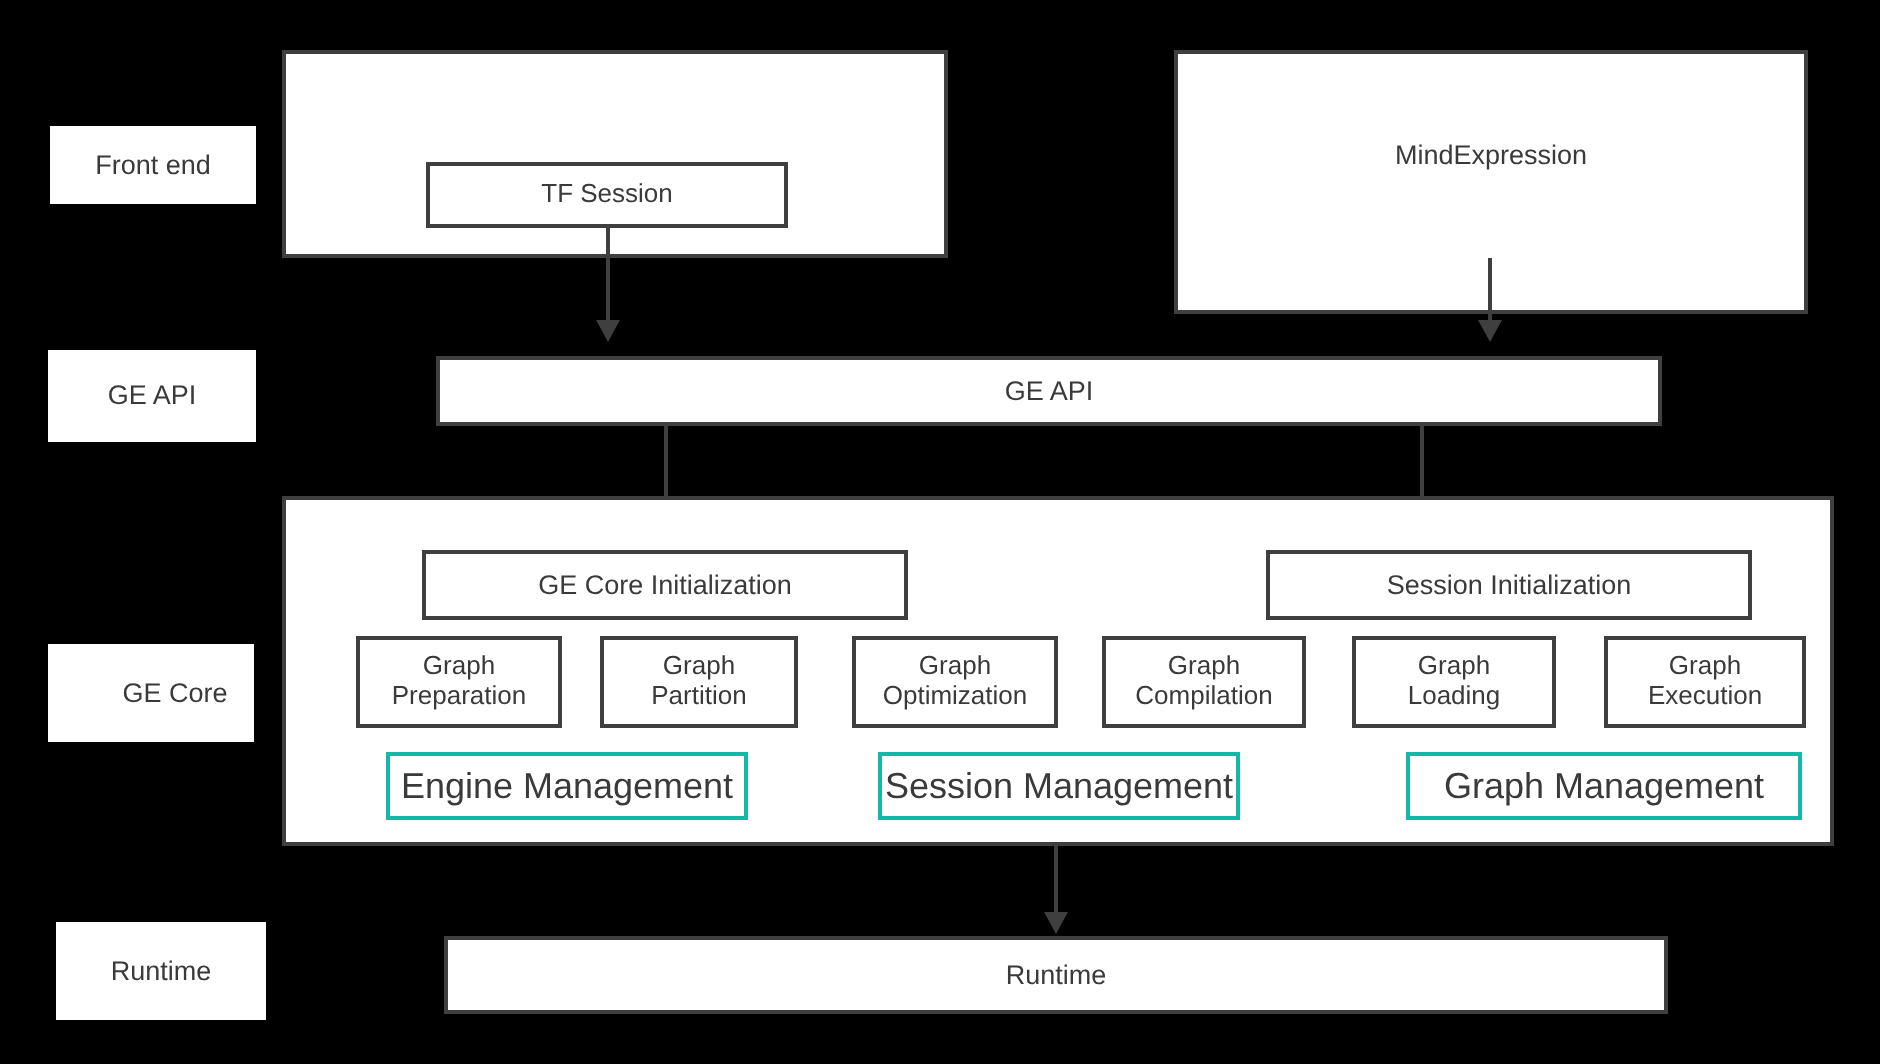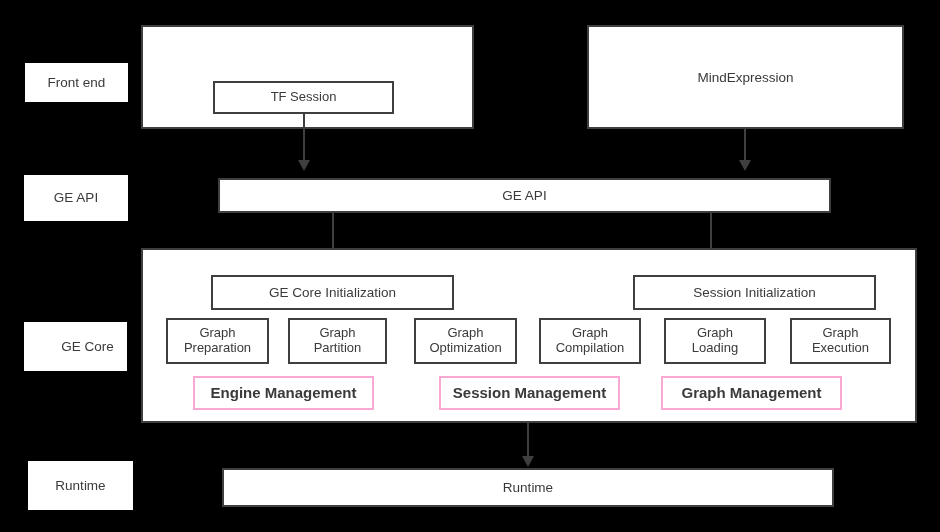--- a/index.html
+++ b/index.html
@@ -47,26 +47,26 @@
   
   .node {
     border: 2px solid #3f3f3f;
     font-size: 13px;
   }
   .node-wide {
     border: 2px solid #3f3f3f;
     font-size: 13.5px;
   }
   .node-mgmt {
-    border: 2px solid #f9a8d4;
-    font-size: 15px;
-    font-weight: bold;
+    border: 2px solid #14b8a6;
+    font-size: 18px;
   }
   .two-line {
     white-space: pre-line;
+    margin-left: 12px;
   }
   
   .arrow {
     position: absolute;
   }
   .arrow-line {
     position: absolute;
     background: #3f3f3f;
     width: 2px;
   }
@@ -90,21 +90,21 @@
 
   <div class="box stage-label" style="left:24px; top:322px; width:103px; height:49px;padding-left:24px;">GE Core</div>
 
   <div class="box stage-label" style="left:28px; top:461px; width:105px; height:49px;">Runtime</div>
 
   <div class="box frame" style="left:141px; top:25px; width:333px; height:104px;">
     <div class="frame-title" style="top:54px;">Tensorflow</div>
   </div>
   <div class="box node" style="left:213px; top:81px; width:181px; height:33px;">TF Session</div>
 
-  <div class="box frame" style="left:587px; top:25px; width:317px; height:104px;padding-left:46px;">
+  <div class="box frame" style="left:587px; top:25px; width:317px; height:132px;padding-left:46px;">
     <div class="frame-title" style="top:43px;">MindExpression</div>
   </div>
 
   <div class="arrow">
     <div class="arrow-line" style="left:303px; top:114px; height:48px;"></div>
     <div class="arrow-head" style="left:298px; top:160px;"></div>
   </div>
 
   <div class="arrow">
     <div class="arrow-line" style="left:744px; top:129px; height:33px;"></div>
@@ -136,21 +136,21 @@
 Optimization</div>
   <div class="box node two-line" style="left:539px; top:318px; width:102px; height:46px;">Graph
 Compilation</div>
   <div class="box node two-line" style="left:664px; top:318px; width:102px; height:46px;">Graph
 Loading</div>
   <div class="box node two-line" style="left:790px; top:318px; width:101px; height:46px;">Graph
 Execution</div>
 
   <div class="box node-mgmt" style="left:193px; top:376px; width:181px; height:34px;">Engine Management</div>
   <div class="box node-mgmt" style="left:439px; top:376px; width:181px; height:34px;">Session Management</div>
-  <div class="box node-mgmt" style="left:661px; top:376px; width:181px; height:34px;">Graph Management</div>
+  <div class="box node-mgmt" style="left:703px; top:376px; width:198px; height:34px;">Graph Management</div>
 
   <div class="arrow">
     <div class="arrow-line" style="left:527px; top:423px; height:35px;"></div>
     <div class="arrow-head" style="left:522px; top:456px;"></div>
   </div>
 
   <div class="box node-wide" style="left:222px; top:468px; width:612px; height:39px;">Runtime</div>
 
 </div>
 

